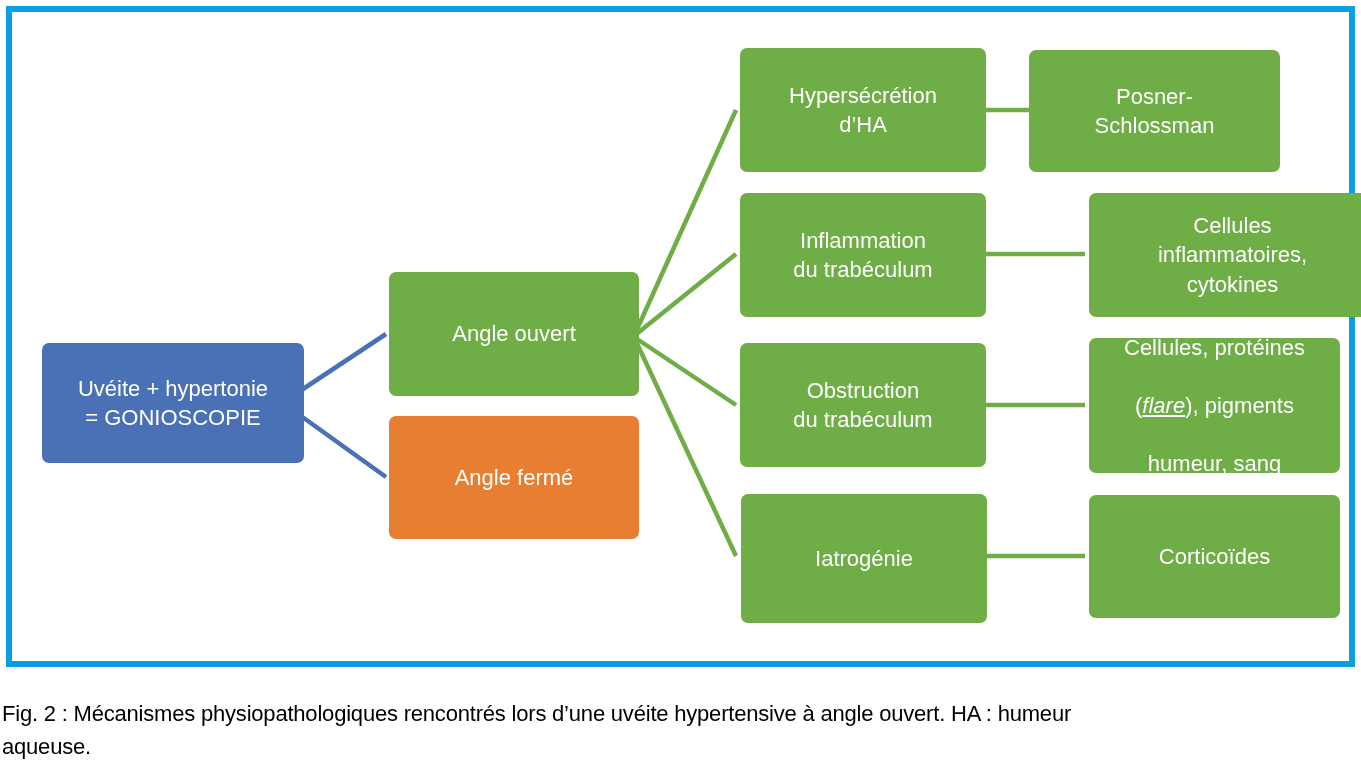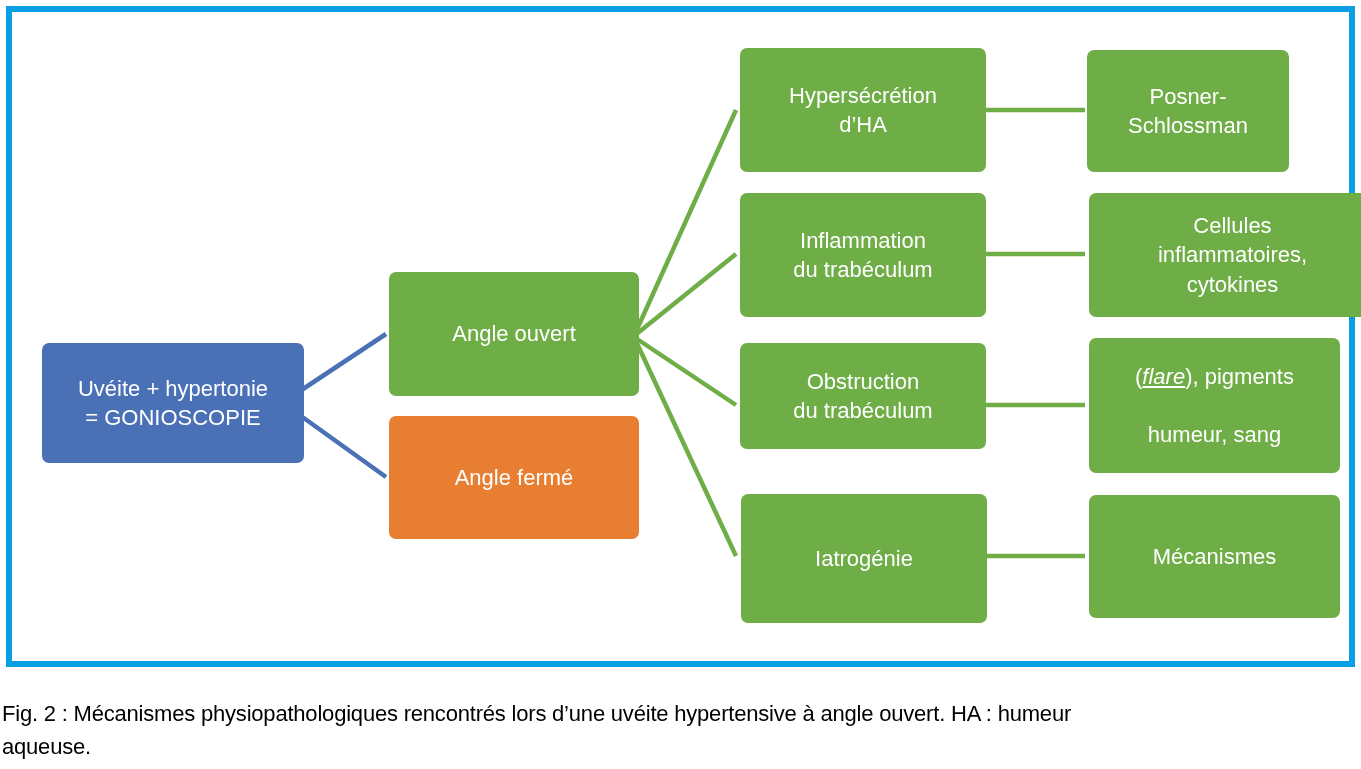--- a/index.html
+++ b/index.html
@@ -78,43 +78,44 @@
   </div>
 
   <div class="node green" style="left:733px;top:48px;width:246px;height:124px">
     <span class="label">Hypersécrétion
 d’HA</span>
   </div>
   <div class="node green" style="left:733px;top:193px;width:246px;height:124px">
     <span class="label">Inflammation
 du trabéculum</span>
   </div>
-  <div class="node green" style="left:733px;top:343px;width:246px;height:106px">
+  <div class="node green" style="left:733px;top:343px;width:246px;height:124px">
     <span class="label">Obstruction
 du trabéculum</span>
   </div>
   <div class="node green" style="left:734px;top:494px;width:246px;height:129px">
     <span class="label">Iatrogénie</span>
   </div>
 
-  <div class="node green" style="left:1080px;top:50px;width:202px;height:122px">
+  <div class="node green" style="left:1022px;top:50px;width:251px;height:122px">
     <span class="label">Posner-
 Schlossman</span>
   </div>
   <div class="node green" style="left:1082px;top:193px;width:287px;height:124px">
     <span class="label">Cellules
 inflammatoires,
 cytokines</span>
   </div>
   <div class="node green" style="left:1082px;top:338px;width:251px;height:135px">
     <div class="label">
+      <div>Cellules, protéines</div>
       <div><span>(</span><em>flare</em><span>), pigments</span></div>
       <div>humeur, sang</div>
     </div>
   </div>
   <div class="node green" style="left:1082px;top:495px;width:251px;height:123px">
-    <span class="label">Mécanismes</span>
+    <span class="label">Corticoïdes</span>
   </div>
 
   <p class="caption"><strong>Fig. 2 :</strong><span> Mécanismes physiopathologiques rencontrés lors d’une uvéite hypertensive à angle ouvert. HA : humeur
 aqueuse.</span></p>
 
 </div>
 
 </body></html>

